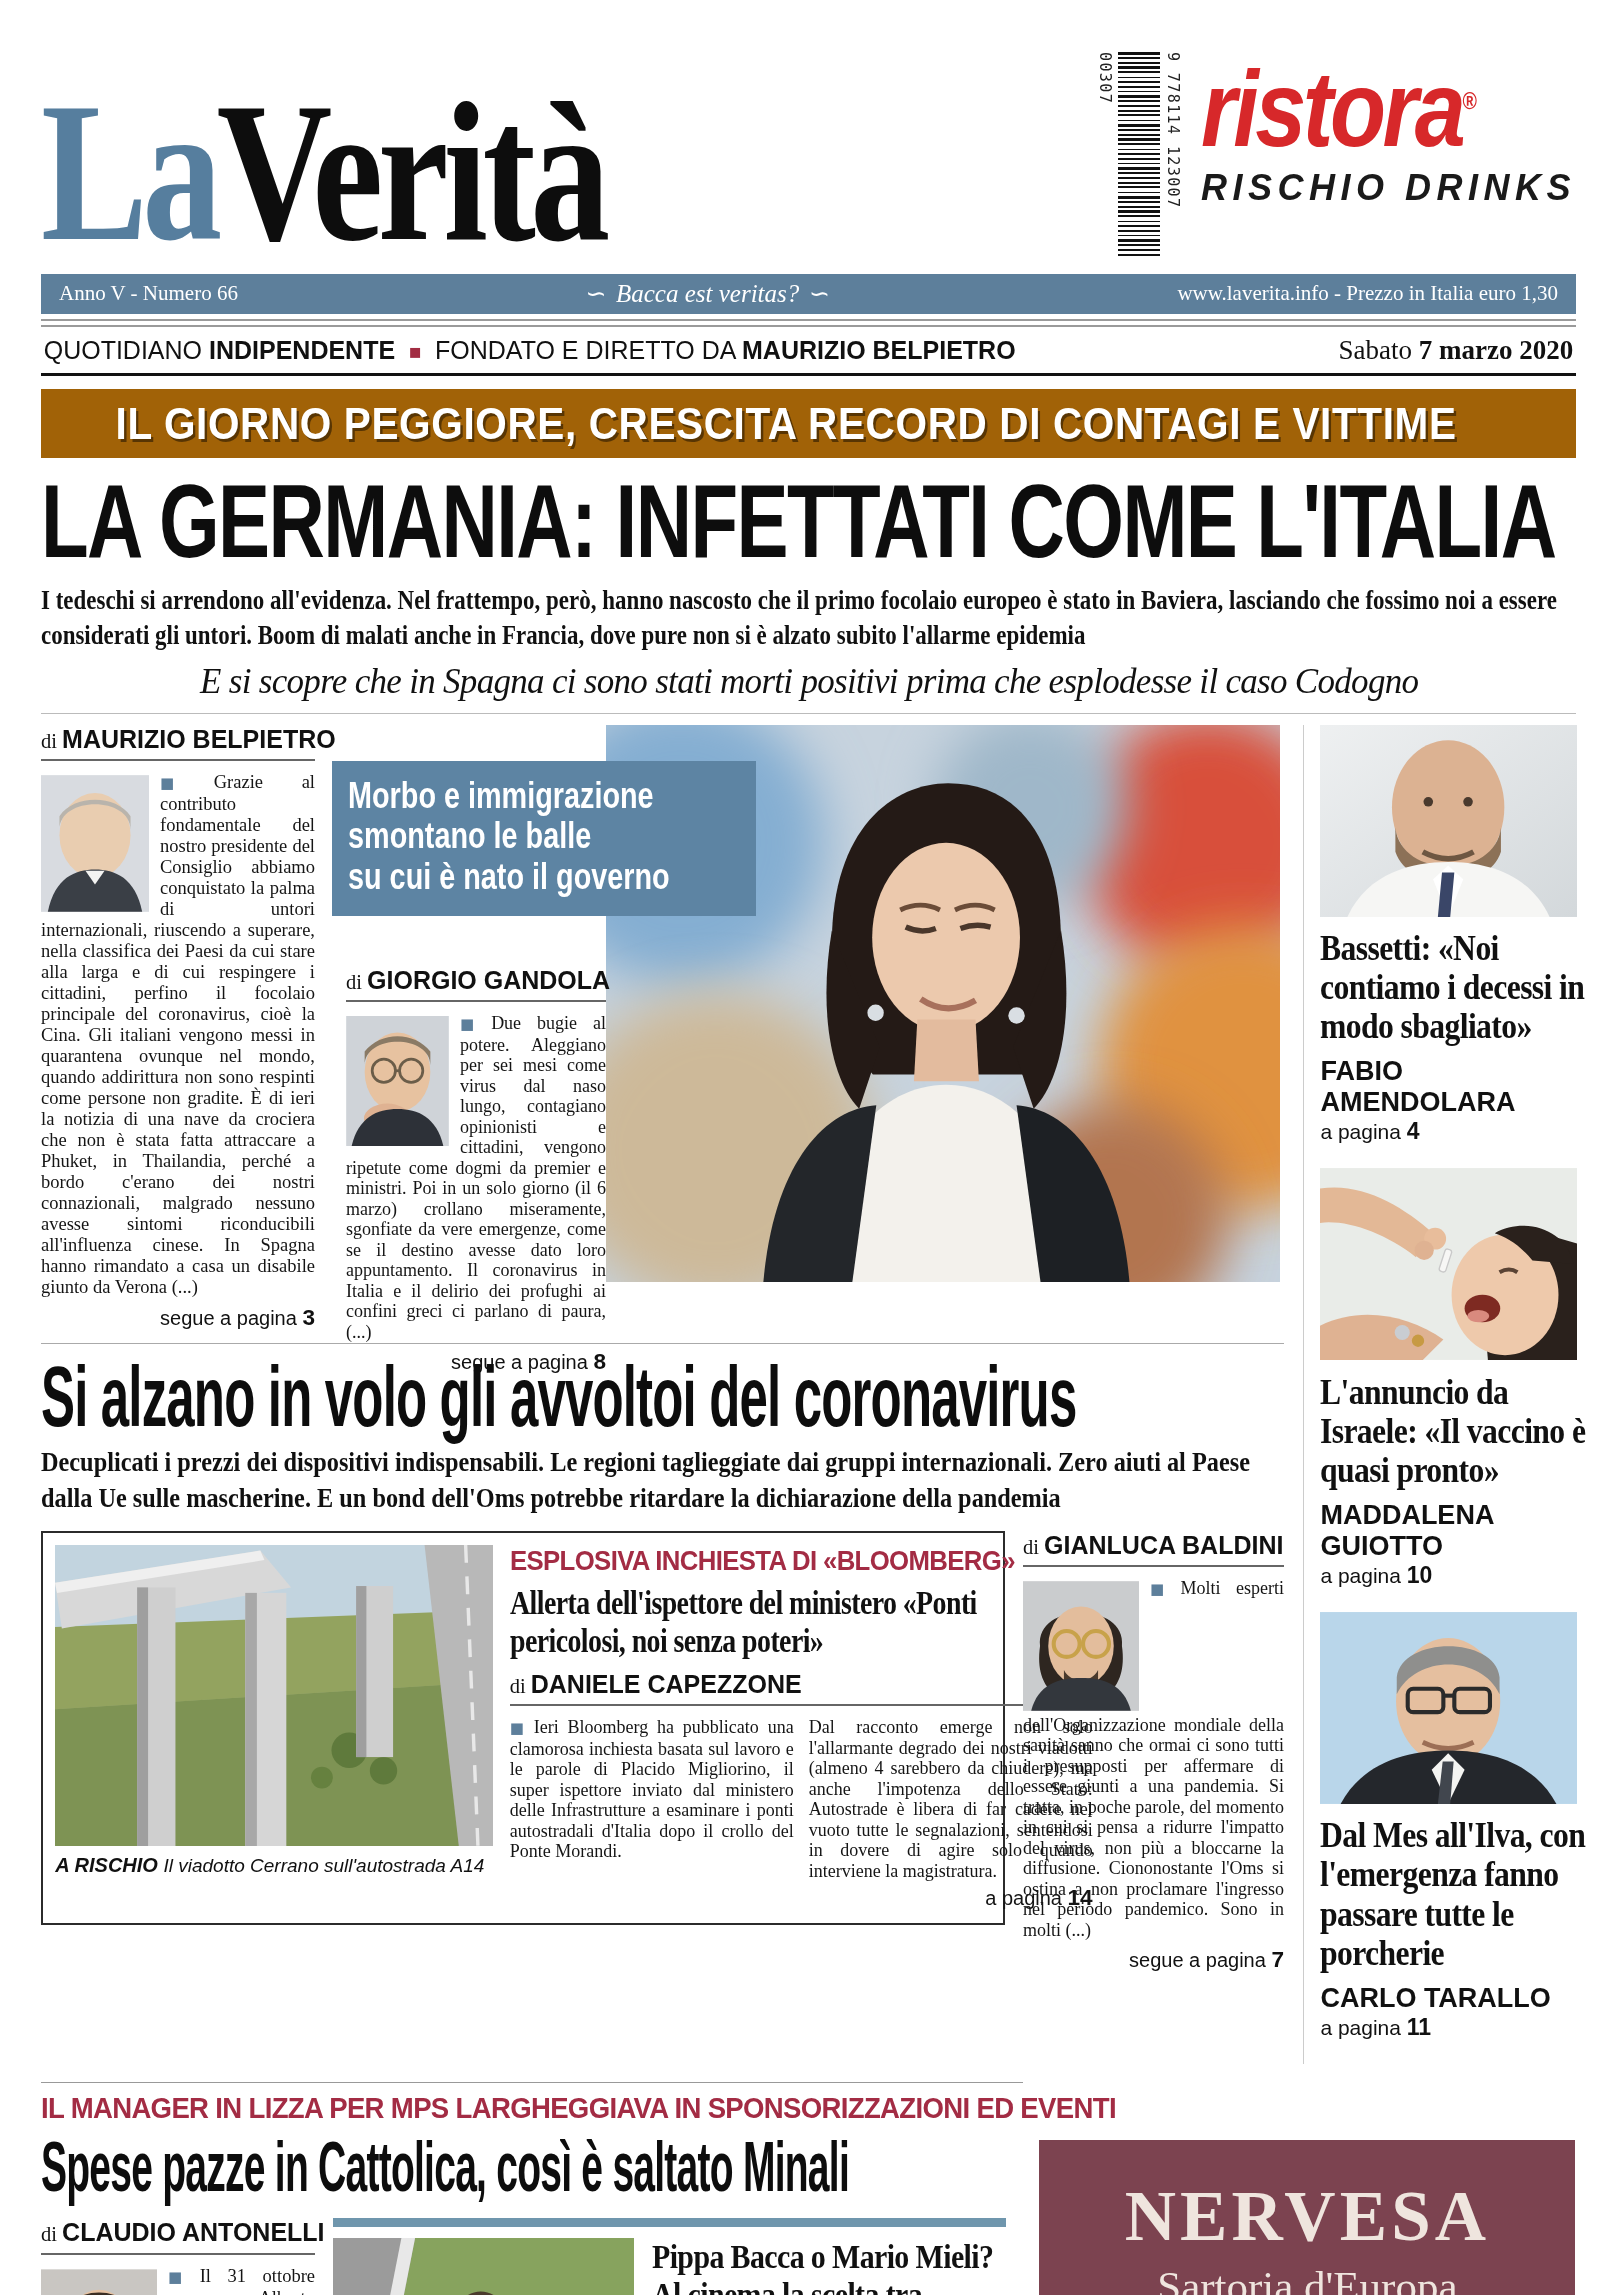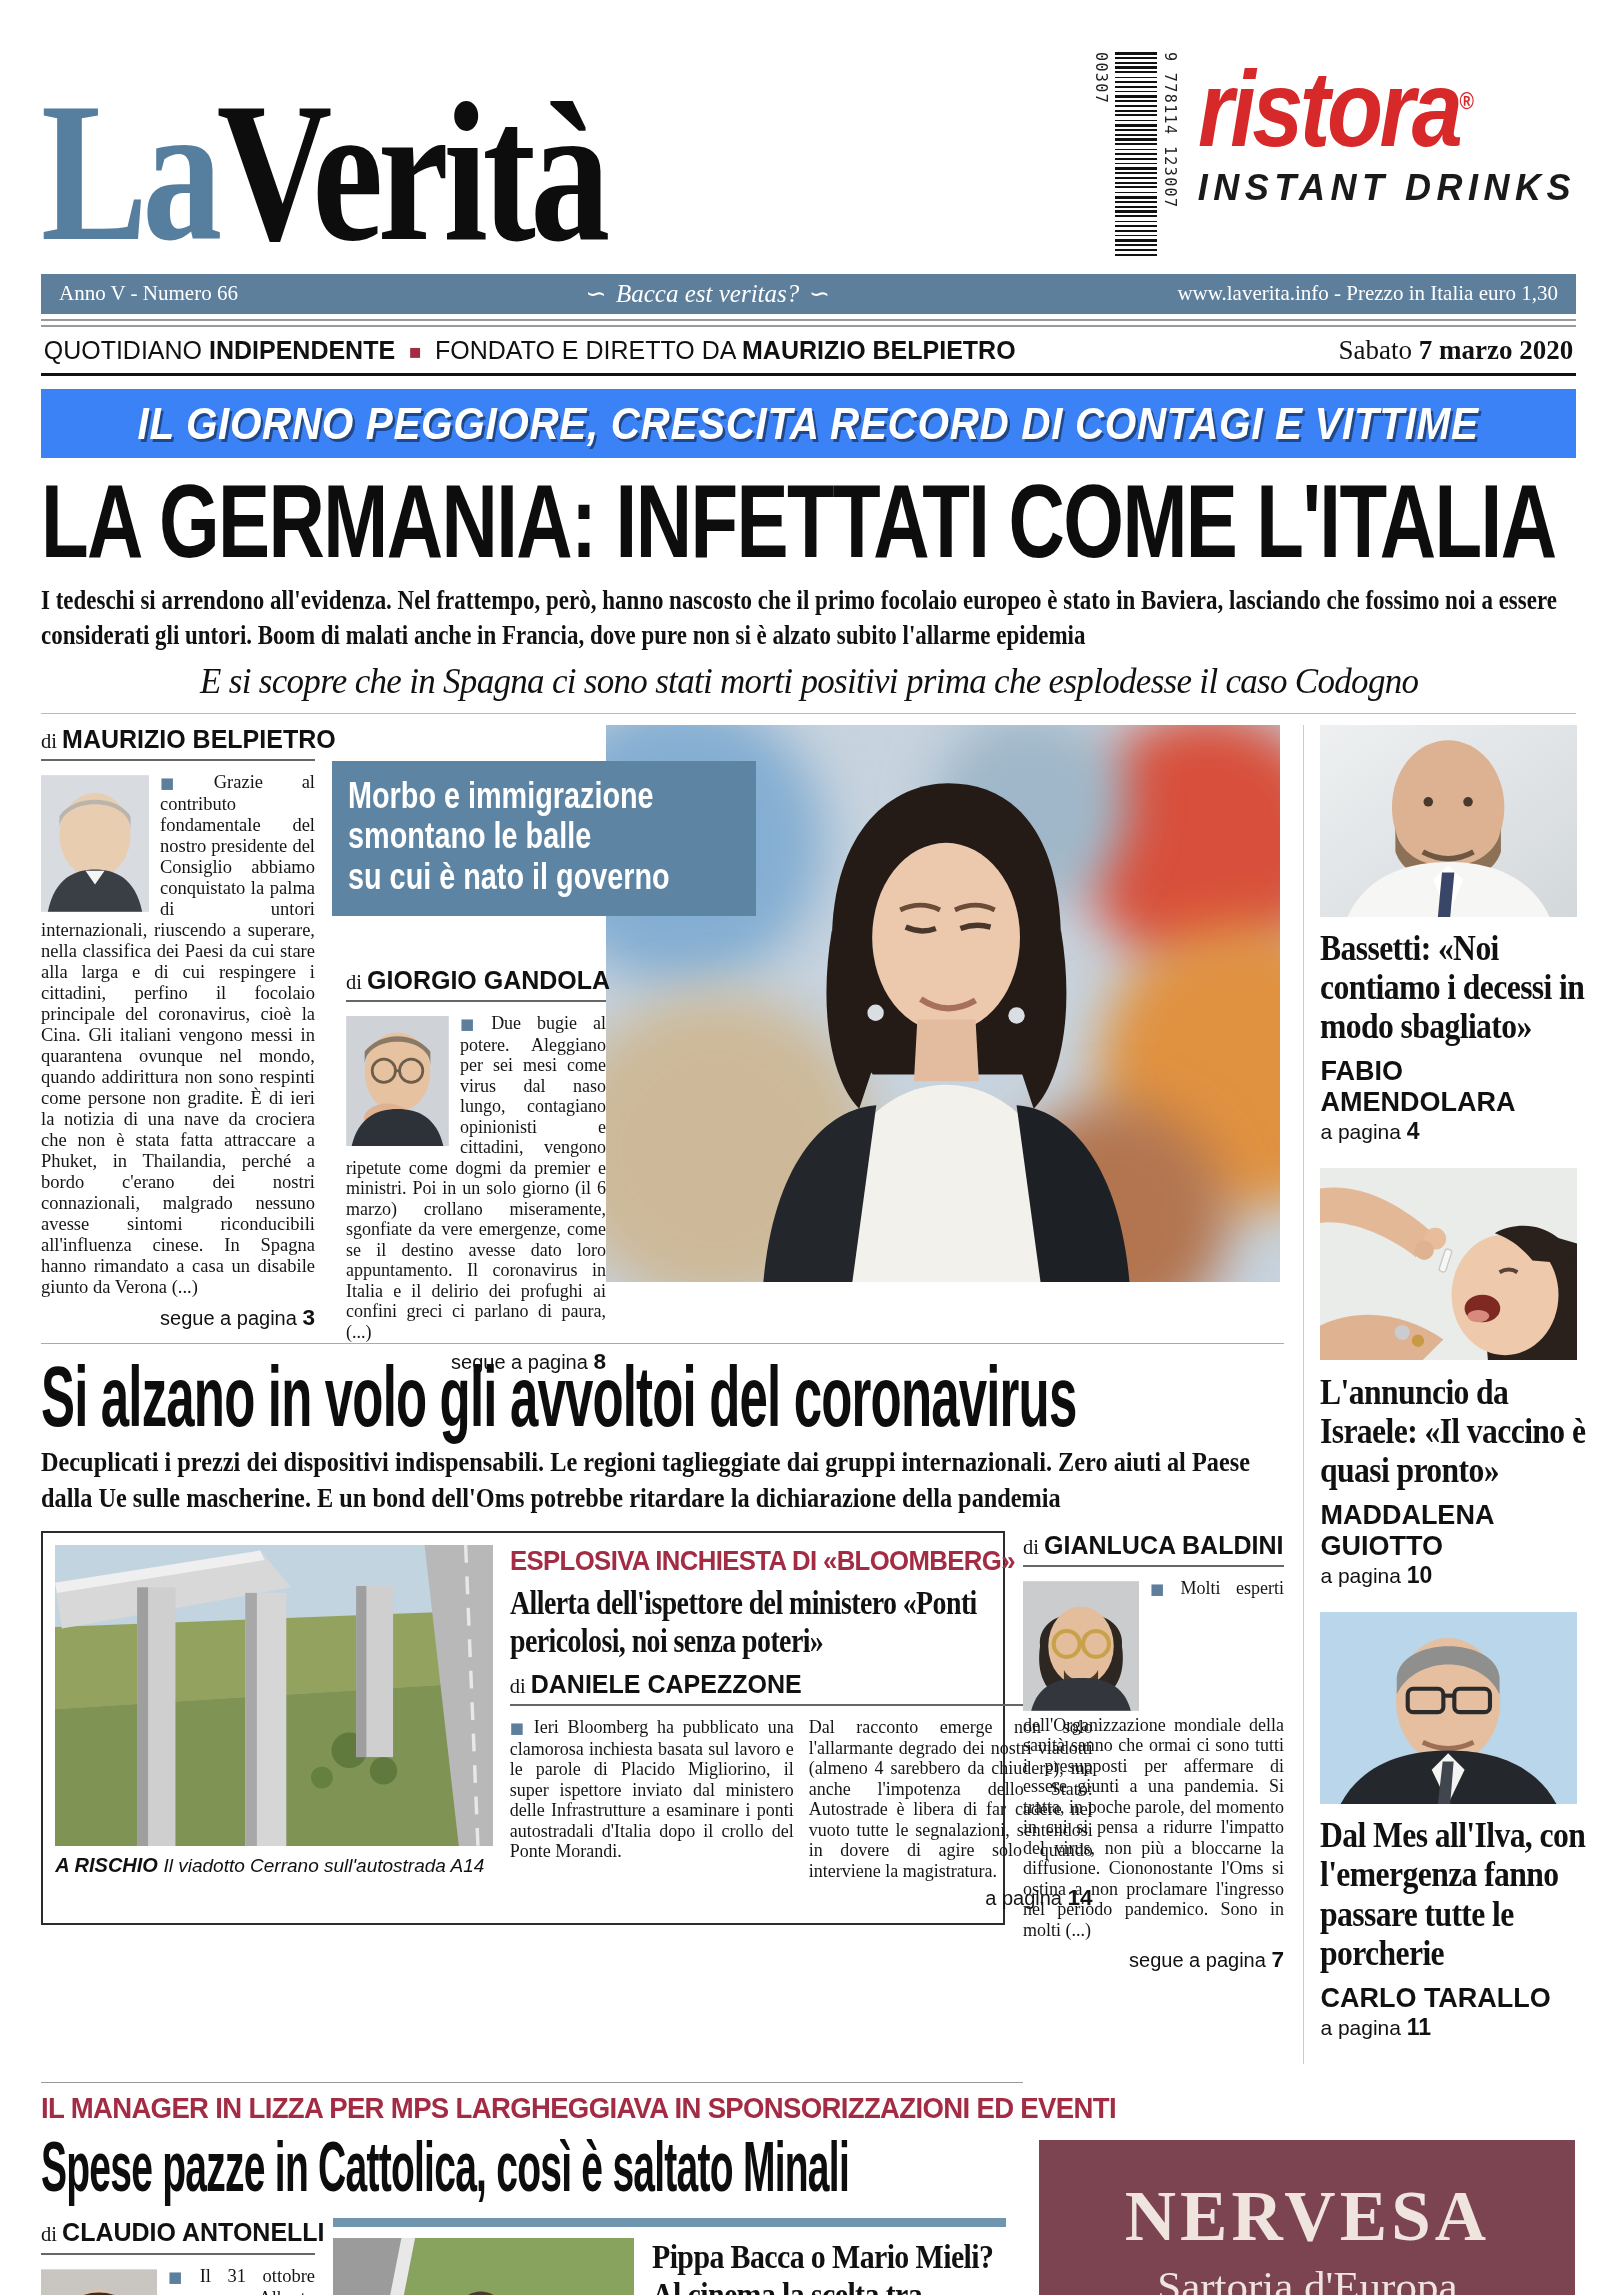--- a/index.html
+++ b/index.html
@@ -33,21 +33,21 @@
   .band .motto { font-style:italic; font-size:25px; }
   .band .swirl { font-family:"DejaVu Sans", sans-serif; font-style:normal; padding:0 9.6px; }
   .dbl-rule { margin-top:5.5px; border-top:2.7px solid #9a9a9a; border-bottom:2.7px solid #9a9a9a; height:8.2px; }
   .dateline { display:flex; justify-content:space-between; align-items:center; padding:8.2px 2.7px 6.8px 2.7px;
               font-family:"Liberation Sans", sans-serif; font-size:25px; }
   .dateline .sep { color:#a22c42; padding:0 6.8px; font-size:20.5px; }
   .dateline b { font-weight:bold; }
   .dateline .dl-right { font-family:"Liberation Serif", serif; font-size:27px; }
   .black-rule { border-top:3.4px solid #111; }
   
-  .kicker-banner { background:#3b82f6; margin-top:12.3px; padding:9.6px 0 8.2px 0; text-align:center;font-style:italic; }
+  .kicker-banner { background:#a16207; margin-top:12.3px; padding:9.6px 0 8.2px 0; text-align:left; }
   .kicker-banner span { font-family:"Liberation Sans", sans-serif; font-weight:bold; font-size:45px;
       color:#fff; letter-spacing:0.7px; white-space:nowrap; display:inline-block; transform:scaleX(0.9);
       text-shadow:2.7px 2.7px 0 rgba(0,0,0,0.45); }
   .sqz { font-family:"Liberation Sans", sans-serif; font-weight:bold; color:#0d0d0d;
          transform-origin:0 0; display:block; }
   .headline-main { font-size:104px; line-height:1.08; letter-spacing:-2.1px; white-space:nowrap;
                    width:2047px; transform:scaleX(0.75); margin-top:6.8px; }
   .lead-deck { font-family:"Liberation Serif", serif; font-weight:bold; font-size:27px; line-height:1.28;
                width:1806px; transform:scaleX(0.85); transform-origin:0 0; margin-top:5.5px; }
   .lead-sub { font-style:italic; font-size:35px; margin:9.6px 0 11px 1.4px; letter-spacing:-0.7px;text-align:center; }
@@ -131,21 +131,21 @@
   <div class="mast">
     <div class="logo"><span class="la">La</span><span class="ve">Verità</span></div>
     <div class="mast-right">
       <div class="barcode">
         <span class="num">00307</span>
         <div class="bars"></div>
         <span class="num">9 778114 123007</span>
       </div>
       <div class="ristora-wrap">
         <div class="ristora"><span>ristora</span><sup>®</sup></div>
-        <div class="ristora-sub">INSTANT DRINKS</div>
+        <div class="ristora-sub">RISCHIO DRINKS</div>
       </div>
     </div>
   </div>
 
   <div class="band">
     <span>Anno V - Numero 66</span>
     <span class="motto"><span class="swirl">∽</span><span>Bacca est veritas?</span><span class="swirl">∽</span></span>
     <span>www.laverita.info - Prezzo in Italia euro 1,30</span>
   </div>
   <div class="dbl-rule"></div>

